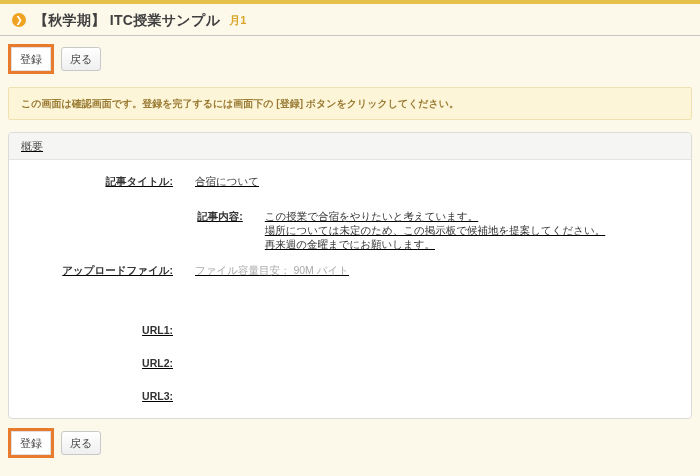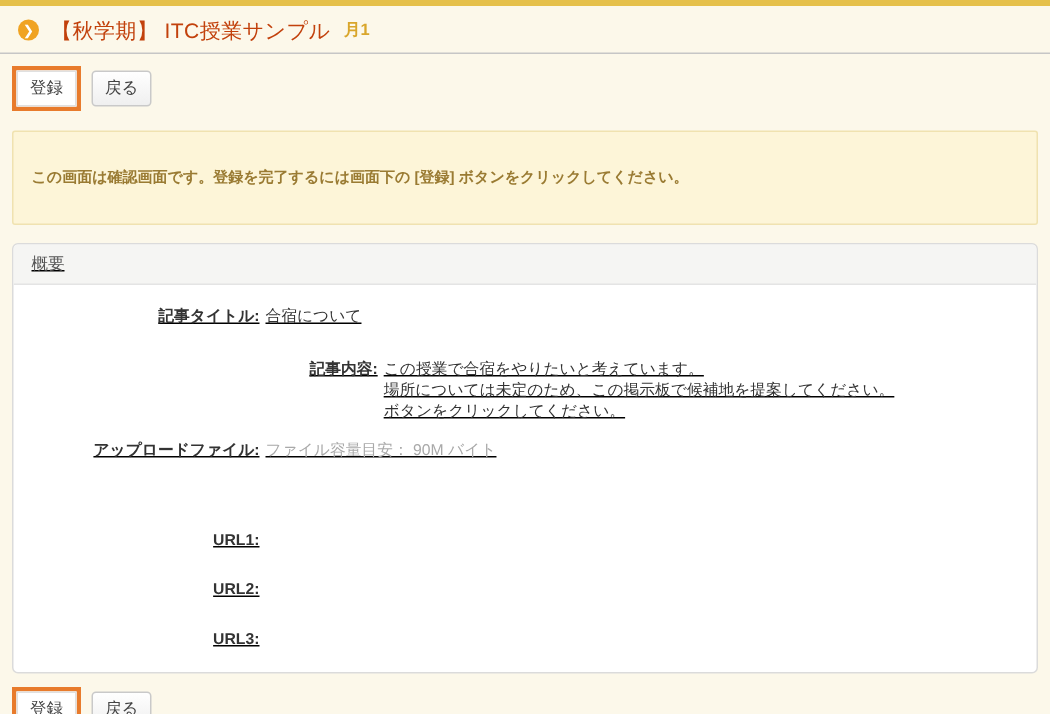--- a/index.html
+++ b/index.html
@@ -18,21 +18,21 @@
     background: #fcf8ea;
   }
   .bc-icon {
     width: 14px; height: 14px; border-radius: 50%;
     background: #f0a322; color: #ffffff;
     font-size: 9px; font-weight: bold;
     display: inline-flex; align-items: center; justify-content: center;
     flex: none; line-height: 1;
   }
   .page-title {
-    font-size: 14px; font-weight: normal; color: #c2410c;
+    font-size: 14px; font-weight: bold; color: #404040;
     margin-left: 8px; line-height: 16px; letter-spacing: 0.3px; text-align: right;
   }
   .badge {
     font-size: 11px; font-weight: bold; color: #d9a62b;
     margin-left: 9px; line-height: 16px;
   }
   .toolbar { display: flex; align-items: center; margin: 8px 8px 0 8px; }
   .toolbar-bottom { margin-top: 9px; }
   .hl-box { border: 3px solid #e87b2c; display: inline-block; background: #22c55e; }
   .btn {
@@ -43,42 +43,42 @@
     padding: 5px 8px; line-height: 12px; cursor: pointer;
     display: inline-block;
   }
   .hl-box .btn { border: 1px solid #e0e0e0; border-radius: 0; background: #ffffff; }
   .btn-back { margin-left: 7px; }
   .notice {
     margin: 13px 8px 0 8px;
     background: #fdf5d8;
     border: 1px solid #f0e2b0;
     border-radius: 2px;
-    padding: 24px 12px;
+    padding: 9px 12px;
     font-size: 10px; font-weight: bold; color: #9a7b33;
     line-height: 13px;
   }
   .panel {
     margin: 12px 8px 0 8px;
     background: #ffffff;
     border: 1px solid #dbdbdb;
     border-radius: 4px;
     overflow: hidden;
     text-decoration: underline;
   }
   .panel-header {
     background: #f5f5f3;
     border-bottom: 1px solid #e4e4e4;
     padding: 6px 12px;
     font-size: 11px; color: #555555; line-height: 14px;
   }
   .panel-body { padding: 14px 16px 15px 16px; }
   .frow { display: flex; font-size: 10.5px; line-height: 14px; color: #333333; }
   .frow .lbl { width: 148px; flex: none; text-align: right; font-weight: bold; color: #333333; }
-  .frow .val { margin-left: 4px; white-space: pre-line; }
+  .frow .val { margin-left: 22px; white-space: pre-line; }
   .val.muted { color: #a9a9a9; }
   .mb21 { margin-bottom: 21px; }
   .mb12 { margin-bottom: 12px; justify-content: center; }
   .mb46 { margin-bottom: 46px; }
   .mb19 { margin-bottom: 19px; }
 </style>
 </head>
 <body>
 
 <div class="top-strip"></div>
@@ -104,21 +104,21 @@
 
     <div class="frow mb21">
       <span class="lbl">記事タイトル:</span>
       <span class="val">合宿について</span>
     </div>
 
     <div class="frow mb12">
       <span class="lbl">記事内容:</span>
       <span class="val">この授業で合宿をやりたいと考えています。
 場所については未定のため、この掲示板で候補地を提案してください。
-ボタンをクリックしてください。</span>
+再来週の金曜までにお願いします。</span>
     </div>
 
     <div class="frow mb46">
       <span class="lbl">アップロードファイル:</span>
       <span class="val muted">ファイル容量目安： 90M バイト</span>
     </div>
 
     <div class="frow mb19">
       <span class="lbl">URL1:</span>
       <span class="val"></span>

